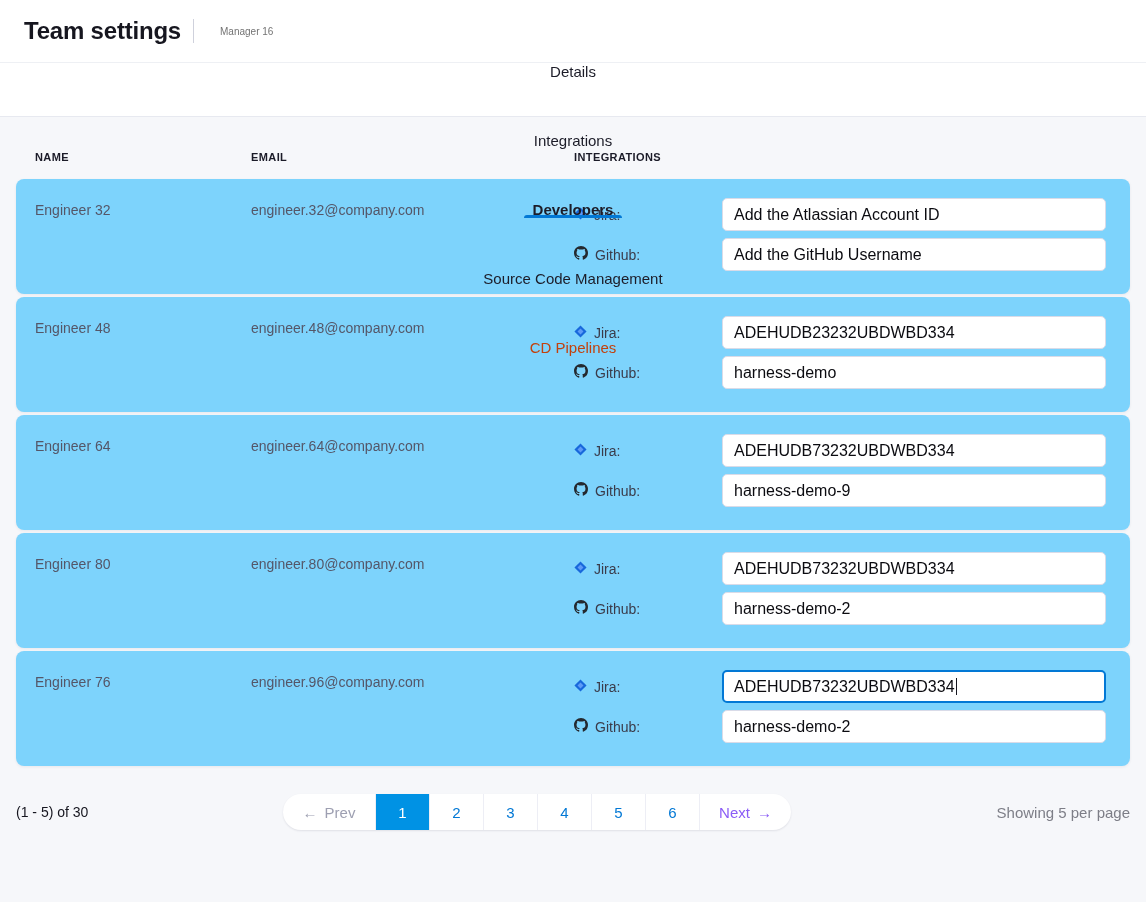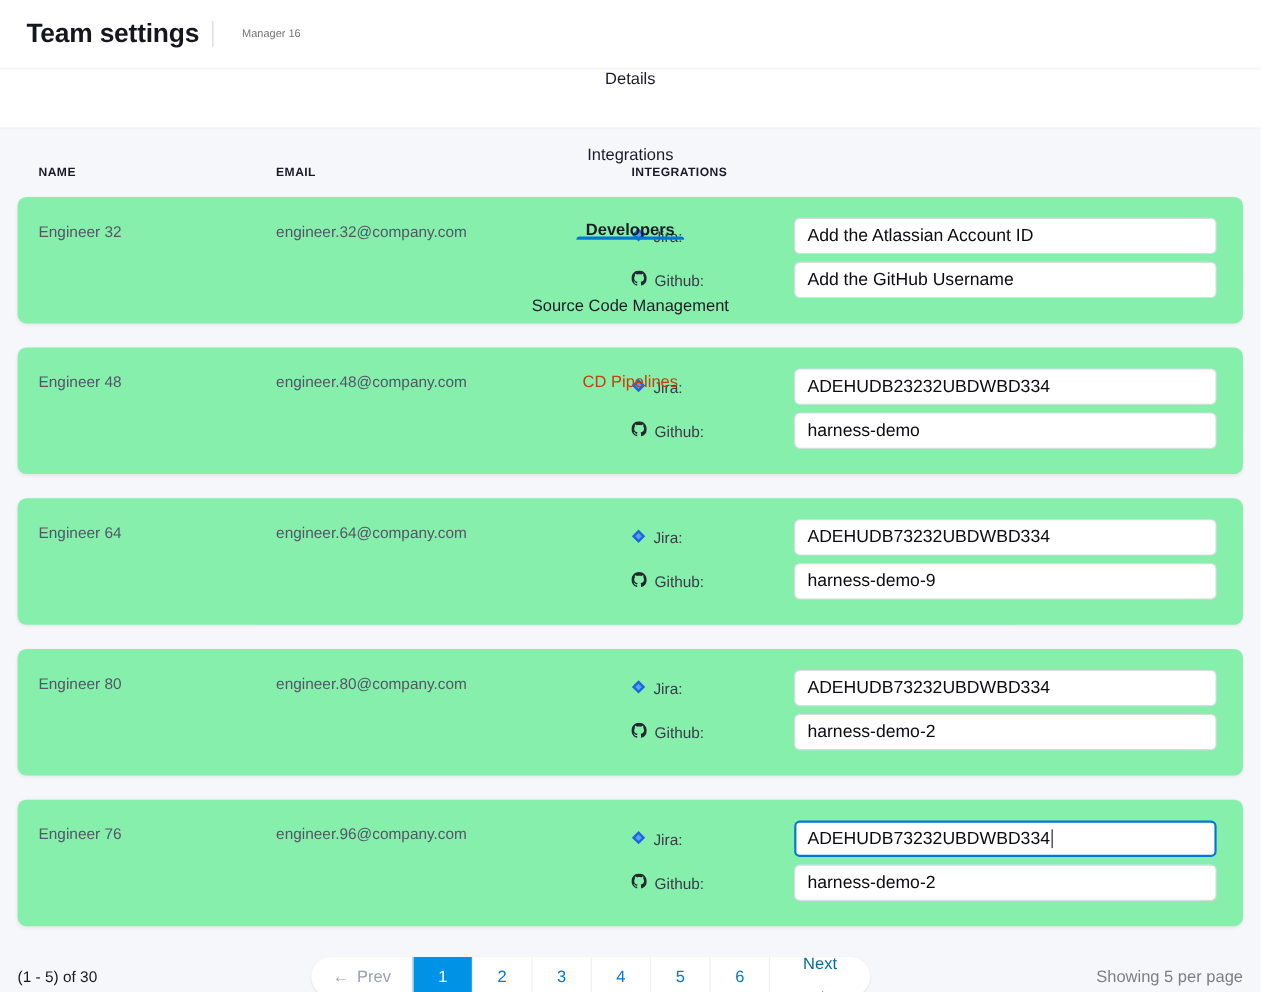--- a/index.html
+++ b/index.html
@@ -21,22 +21,22 @@
   .tab.active { font-weight:600; }
   .tab.active::after { content:""; position:absolute; left:-9px; right:-9px; bottom:0;
          height:3px; background:#0278d5; border-radius:3px 3px 0 0; }
   .tab.disabled { color:#c2410c; cursor:default; }
   
   .content { background:#f6f7fa; height:785px; padding:0 16px; }
   .thead { display:flex; padding:34px 0 16px 19px; }
   .th { font-size:11px; font-weight:700; letter-spacing:0.4px; color:#1b1b28; }
   .th-name { width:216px; }
   .th-email { width:323px; }
-  .card { background:#86efac; border-radius:8px; box-shadow:0 1px 3px rgba(25,30,60,0.07);
-          height:115px; margin-bottom:22px; display:flex; padding:23px 24px 12px 19px; }
+  .card { background:#7dd3fc; border-radius:8px; box-shadow:0 1px 3px rgba(25,30,60,0.07);
+          height:115px; margin-bottom:3px; display:flex; padding:23px 24px 12px 19px; }
   .cell { font-size:14px; color:#545668; }
   .col-name { width:216px; }
   .col-email { width:323px; }
   .col-int { flex:1; margin-top:-4px; }
   .int-row { display:flex; align-items:center; height:33px; margin-bottom:7px; }
   .int-label { display:flex; align-items:center; gap:7px; width:148px; font-size:14px; color:#3a3b4a; }
   .int-label svg { flex:none; }
   .fake-input { flex:1; height:33px; background:#fff; border:1px solid #d9dbe8; border-radius:5px;
           display:flex; align-items:center; padding:0 11px; font-size:16px; color:#0b0b10;
           white-space:nowrap; overflow:hidden; }
@@ -44,21 +44,21 @@
   .caret { display:inline-block; width:1.5px; height:17px; background:#16161f; margin-left:1px; }
   
   .footer { display:flex; align-items:center; margin-top:28px; padding:0 0 0 0; }
   .range-text { font-size:14px; color:#16161f; margin-left:0; width:190px; }
   .pager { display:flex; height:36px; background:#fff; border-radius:18px; overflow:hidden;
            box-shadow:0 1px 2px rgba(25,30,60,0.1); margin-left:77px; }
   .pager > * { display:flex; align-items:center; justify-content:center; font-size:15px;
            border-left:1px solid #edeef5; cursor:pointer; user-select:none; }
   .pager > *:first-child { border-left:none; }
   .pg-prev { width:92px; color:#9d9fb1; gap:7px; }
-  .pg-next { width:92px; color:#0369a1; gap:7px;flex-direction:column; }
+  .pg-next { width:92px; color:#8b5cf6; gap:7px; }
   .pg-num { width:54px; color:#0278d5; }
   .pg-num.active { background:#0092e4; color:#fff; font-weight:500; }
   .per-page { margin-left:auto; font-size:15px; color:#7d7e87; }
 </style>
 </head>
 <body>
 
 <div class="header">
   <div class="page-title">Team settings</div>
   <div class="title-sep"></div>

